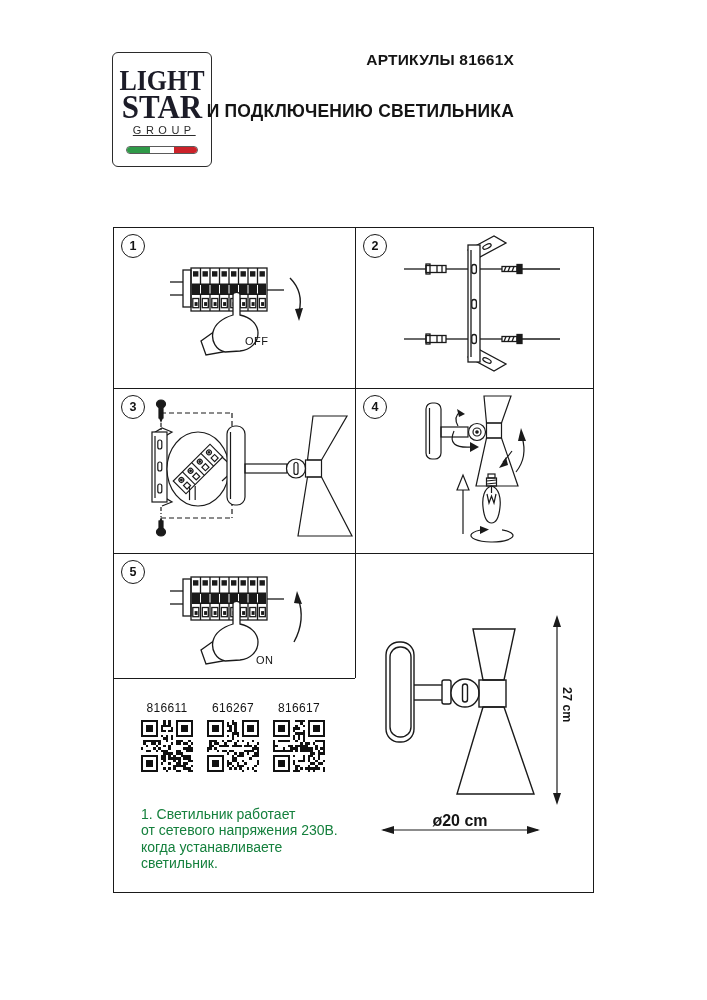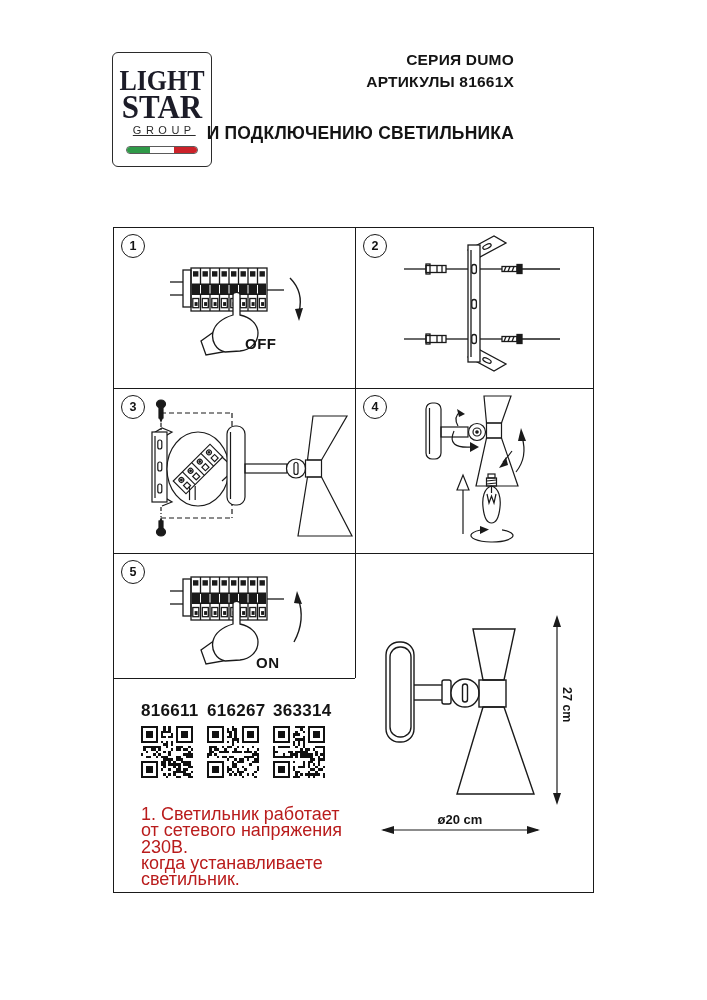--- a/index.html
+++ b/index.html
@@ -39,53 +39,52 @@
   .p3{left:0;top:161px;width:241px;height:163px;}
   .p4{left:242px;top:161px;width:237px;height:163px;}
   .p5{left:0;top:326px;width:241px;height:123px;}
   .pbl{left:0;top:451px;width:241px;height:212px;}
   .pbr{left:242px;top:326px;width:237px;height:337px;}
 
   .illus{position:absolute;inset:0;}
   .badge{position:absolute;left:7px;top:6px;width:22px;height:22px;border:1.4px solid #1a1a1a;
          border-radius:50%;display:flex;align-items:center;justify-content:center;
          font-size:12.5px;font-weight:bold;background:#fff;}
-  .switch-label{position:absolute;font-size:15px;font-weight:700;letter-spacing:.5px;}
+  .switch-label{position:absolute;font-size:11px;font-weight:400;letter-spacing:.5px;}
   .lbl-off{left:131px;top:107px;}
   .lbl-on{left:142px;top:100px;}
 
   
   .products{position:absolute;left:27px;top:22px;display:flex;gap:14px;}
   .product{width:52px;text-align:center;}
-  .code{font-size:17px;font-weight:bold;letter-spacing:.3px;margin-bottom:5px;}
+  .code{font-size:12px;font-weight:normal;letter-spacing:.3px;margin-bottom:5px;}
   .qr svg{display:block;}
-  .notes{position:absolute;left:27px;top:127px;font-size:18px;line-height:16.3px;color:#b91c1c;}
+  .notes{position:absolute;left:27px;top:127px;font-size:14px;line-height:16.3px;color:#15803d;}
 
   
   .dim-h{position:absolute;left:204px;top:133px;font-size:12.5px;font-weight:bold;writing-mode:vertical-rl;}
-  .dim-w{position:absolute;left:64px;top:258px;width:80px;text-align:center;font-size:13px;font-weight:bold;}
+  .dim-w{position:absolute;left:64px;top:258px;width:80px;text-align:center;font-size:16px;font-weight:bold;}
 </style>
 </head>
 <body>
 
 <div class="page">
 
   <div class="logo-box">
     <div class="logo-l1">LIGHT</div>
     <div class="logo-l2">STAR</div>
     <div class="logo-l3">GROUP</div>
     <div class="logo-flag">
       <span class="fg"></span>
       <span class="fw"></span>
       <span class="fr"></span>
     </div>
   </div>
 
   <div class="header-text">
-    <div class="h-series">СЕРИЯ DUMO</div>
     <div class="h-series">АРТИКУЛЫ 81661X</div>
     <div class="doc-title">
       <div>И ПОДКЛЮЧЕНИЮ СВЕТИЛЬНИКА</div>
     </div>
   </div>
 
   <div class="frame">
 
     <div class="divider div-v"></div>
     <div class="divider div-h1"></div>
@@ -784,21 +783,21 @@
                 <rect x="3" y="20" width="1" height="1"></rect>
                 <rect x="4" y="20" width="1" height="1"></rect>
                 <rect x="5" y="20" width="1" height="1"></rect>
                 <rect x="6" y="20" width="1" height="1"></rect>
                 <rect x="14" y="20" width="1" height="1"></rect>
                 <rect x="19" y="20" width="1" height="1"></rect>
               </svg>
             </div>
         </div>
         <div class="product">
-          <div class="code">363314</div>
+          <div class="code">816617</div>
           <div class="qr">
               <svg width="52" height="52" viewBox="0 0 21 21" shape-rendering="crispEdges" fill="#111">
                 <rect x="0" y="0" width="1" height="1"></rect>
                 <rect x="1" y="0" width="1" height="1"></rect>
                 <rect x="2" y="0" width="1" height="1"></rect>
                 <rect x="3" y="0" width="1" height="1"></rect>
                 <rect x="4" y="0" width="1" height="1"></rect>
                 <rect x="5" y="0" width="1" height="1"></rect>
                 <rect x="6" y="0" width="1" height="1"></rect>
                 <rect x="9" y="0" width="1" height="1"></rect>

